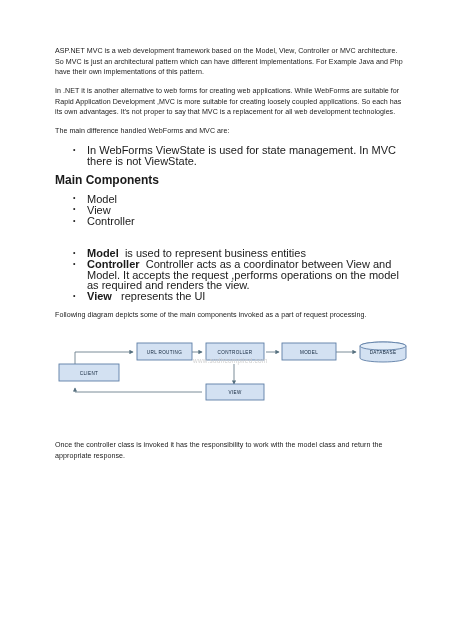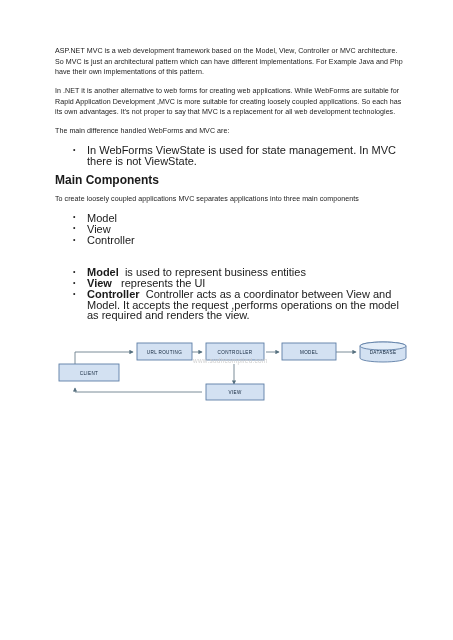--- a/index.html
+++ b/index.html
@@ -96,36 +96,36 @@
   <p class="para">In .NET it is another alternative to web forms for creating web applications. While WebForms are suitable for Rapid Application Development ,MVC is more suitable for creating loosely coupled applications. So each has its own advantages. It's not proper to say that MVC is a replacement for all web development technologies.</p>
 
   <p class="para">The main difference handled WebForms and MVC are:</p>
 
   <ul class="bullets">
     <li>In WebForms ViewState is used for state management. In MVC there is not ViewState.</li>
   </ul>
 
   <h2 class="heading">Main Components</h2>
 
-  <p class="para">To create loosely coupled applications MVC separates applications into three main components</p>
 
   <ul class="bullets">
     <li>Model</li>
     <li>View</li>
     <li>Controller</li>
   </ul>
 
   <div class="spacer-md"></div>
 
   <ul class="bullets">
     <li><b>Model</b>&nbsp; <span>is used to represent business entities</span></li>
+    <li><b>Controller</b>&nbsp; <span>Controller acts as a coordinator between View and Model. It accepts the request ,performs operations on the model as required and renders the view.</span></li>
     <li><b>View</b>&nbsp;&nbsp; <span>represents the UI</span></li>
-    <li><b>Controller</b>&nbsp; <span>Controller acts as a coordinator between View and Model. It accepts the request ,performs operations on the model as required and renders the view.</span></li>
   </ul>
 
+  <p class="para">Following diagram depicts some of the main components invoked as a part of request processing.</p>
 
   <div class="spacer-sm"></div>
 
   <div class="diagram">
     <svg width="353" height="92" viewBox="0 0 353 92" xmlns="http://www.w3.org/2000/svg">
       <defs>
         <marker id="arr" markerWidth="5" markerHeight="5" refX="4" refY="2.5" orient="auto">
           <path d="M0,0 L4.6,2.5 L0,5 z" fill="#56707f"></path>
         </marker>
       </defs>
@@ -173,16 +173,17 @@
 
       <g>
         <rect x="151" y="44" width="58" height="16" fill="#d3e1f2" stroke="#5d7ea6" stroke-width="0.9"></rect>
         <text class="box-label" x="180" y="54.2" text-anchor="middle">VIEW</text>
       </g>
     </svg>
     <div class="wm">www.sudhcompiled.com</div>
   </div>
 
 
+  <p class="para">Once the controller class is invoked it has the responsibility to work with the model class and return the appropriate response.</p>
 
 
 
 </div>
 
 </body></html>

